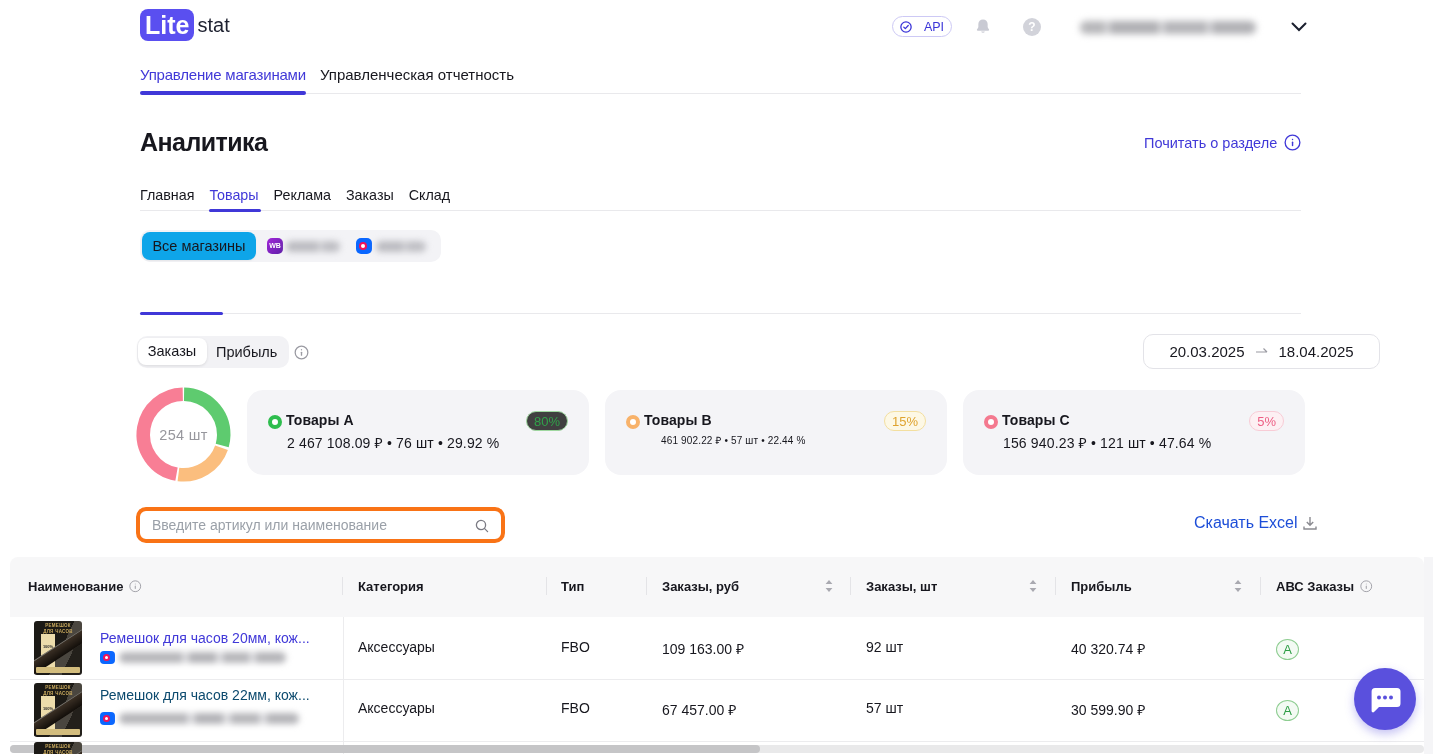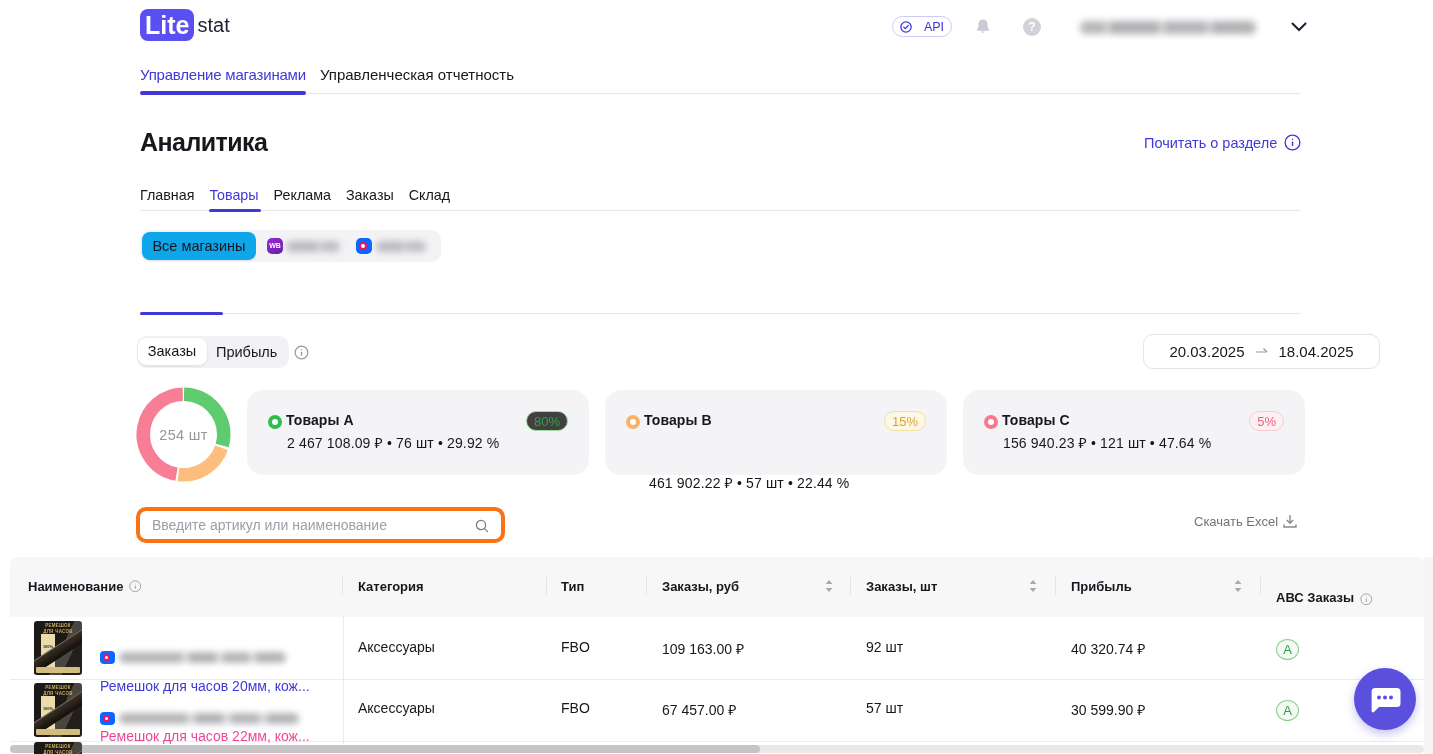--- a/index.html
+++ b/index.html
@@ -116,59 +116,59 @@
     <div style="position:absolute; left:21px; top:25px; width:14px; height:14px; border-radius:50%; border:4px solid #2ebd4e; background:#fff;"></div>
     <div class="dark" style="position:absolute; left:39px; top:22px; font-size:14px; font-weight:700; letter-spacing:0.1px;">Товары A</div>
     <div style="position:absolute; right:21px; top:21px; height:20px; padding:0 7px; border:1px solid #9fd8a0; background:#404040; border-radius:10px; color:#31a14a; font-size:13px; line-height:19px;">80%</div>
     <div class="dark" style="position:absolute; left:40px; top:43px; font-size:14px; letter-spacing:0.15px;">2 467 108.09 ₽ • 76 шт • 29.92 %</div>
   </div>
 
   <div class="abs card" style="left:605px; top:390px; width:342px; height:85px; background:#f4f4f7; border-radius:16px;">
     <div style="position:absolute; left:21px; top:25px; width:14px; height:14px; border-radius:50%; border:4px solid #f8b26a; background:#fff;"></div>
     <div class="dark" style="position:absolute; left:39px; top:22px; font-size:14px; font-weight:700; letter-spacing:0.1px;">Товары B</div>
     <div style="position:absolute; right:21px; top:21px; height:20px; padding:0 7px; border:1px solid #f3dfa0; background:#fdf8e5; border-radius:10px; color:#dfa32f; font-size:13px; line-height:19px;">15%</div>
-    <div class="dark" style="position:absolute; left:44px; top:43px; font-size:14px; letter-spacing:0.15px;margin-top:40px;">461 902.22 ₽ • 57 шт • 22.44 %</div>
+    <div class="dark" style="position:absolute; left:56px; top:43px; font-size:10px; letter-spacing:0.15px;">461 902.22 ₽ • 57 шт • 22.44 %</div>
   </div>
 
   <div class="abs card" style="left:963px; top:390px; width:342px; height:85px; background:#f4f4f7; border-radius:16px;">
     <div style="position:absolute; left:21px; top:25px; width:14px; height:14px; border-radius:50%; border:4px solid #f4798f; background:#fff;"></div>
     <div class="dark" style="position:absolute; left:39px; top:22px; font-size:14px; font-weight:700; letter-spacing:0.1px;">Товары C</div>
     <div style="position:absolute; right:21px; top:21px; height:20px; padding:0 7px; border:1px solid #f8ccd6; background:#fdf0f3; border-radius:10px; color:#ed5f84; font-size:13px; line-height:19px;">5%</div>
     <div class="dark" style="position:absolute; left:40px; top:43px; font-size:14px; letter-spacing:0.15px;">156 940.23 ₽ • 121 шт • 47.64 %</div>
   </div>
 
   <div class="abs" style="left:136px; top:507px; width:369px; height:36px; border:4px solid #f97316; border-radius:10px; background:#fff;">
     <span style="position:absolute; left:12px; top:6px; font-size:14px; color:#9aa0a8;">Введите артикул или наименование</span>
     <svg style="position:absolute; right:11px; top:7px;" width="16" height="16" viewBox="0 0 16 16">
         <circle cx="7" cy="7" r="4.6" fill="none" stroke="#7b7b84" stroke-width="1.3"></circle>
         <path d="M10.4 10.4 L13.6 13.6" stroke="#7b7b84" stroke-width="1.3" stroke-linecap="round"></path>
       </svg>
   </div>
   <div class="abs" style="left:1194px; top:514px; display:flex; align-items:center; gap:5px;">
-    <span style="font-size:13px; color:#737373;">Скачать Excel</span>
+    <span style="font-size:16px; color:#1d4ed8;">Скачать Excel</span>
     <svg width="14" height="15" viewBox="0 0 14 15">
         <path d="M7 1 V9 M3.8 6 L7 9.2 L10.2 6" fill="none" stroke="#8a8a90" stroke-width="1.4"></path>
         <path d="M1 10.5 V13 H13 V10.5" fill="none" stroke="#8a8a90" stroke-width="1.4"></path>
       </svg>
   </div>
 
   <div class="abs" style="left:10px; top:557px; width:1414px; height:197px; overflow:hidden;">
 
     <div style="position:absolute; left:0; top:0; width:1414px; height:60px; background:#f7f7f8; border-radius:8px 8px 0 0;"></div>
     <div style="position:absolute; left:18px; top:22px; font-size:13px; font-weight:700; color:#17171e; display:flex; align-items:center; gap:6px;">Наименование <svg width="12.5" height="12.5" viewBox="0 0 18 18">
           <circle cx="9" cy="9" r="7.8" fill="none" stroke="#9a9aa2" stroke-width="1.3"></circle>
           <rect x="8.3" y="8" width="1.4" height="5" rx="0.7" fill="#9a9aa2"></rect>
           <rect x="8.3" y="5" width="1.4" height="1.6" rx="0.7" fill="#9a9aa2"></rect>
         </svg></div>
     <div style="position:absolute; left:348px; top:22px; font-size:13px; font-weight:700; color:#17171e;">Категория</div>
     <div style="position:absolute; left:551px; top:22px; font-size:13px; font-weight:700; color:#17171e;">Тип</div>
     <div style="position:absolute; left:652px; top:22px; font-size:13px; font-weight:700; color:#17171e;">Заказы, руб</div>
     <div style="position:absolute; left:856px; top:22px; font-size:13px; font-weight:700; color:#17171e;">Заказы, шт</div>
     <div style="position:absolute; left:1061px; top:22px; font-size:13px; font-weight:700; color:#17171e;">Прибыль</div>
-    <div style="position:absolute; left:1266px; top:22px; font-size:13px; font-weight:700; color:#17171e; display:flex; align-items:flex-end; gap:6px;margin-top:11px;">АВС Заказы <svg width="12.5" height="12.5" viewBox="0 0 18 18">
+    <div style="position:absolute; left:1266px; top:22px; font-size:13px; font-weight:700; color:#17171e; display:flex; align-items:center; gap:6px;">АВС Заказы <svg width="12.5" height="12.5" viewBox="0 0 18 18">
           <circle cx="9" cy="9" r="7.8" fill="none" stroke="#9a9aa2" stroke-width="1.3"></circle>
           <rect x="8.3" y="8" width="1.4" height="5" rx="0.7" fill="#9a9aa2"></rect>
           <rect x="8.3" y="5" width="1.4" height="1.6" rx="0.7" fill="#9a9aa2"></rect>
         </svg></div>
 
     <svg style="position:absolute; left:814px; top:22px;" width="10" height="14" viewBox="0 0 10 14">
         <path d="M5 1 L8.4 5 H1.6 Z" fill="#a9a9b0"></path>
         <path d="M5 13 L1.6 9 H8.4 Z" fill="#a9a9b0"></path>
       </svg>
     <svg style="position:absolute; left:1018px; top:22px;" width="10" height="14" viewBox="0 0 10 14">
@@ -191,38 +191,38 @@
 
     <div style="position:absolute; left:0; top:122px; width:1414px; height:1px; background:#ececee;"></div>
 
     <div style="position:absolute; left:0; top:184px; width:1414px; height:1px; background:#ececee;"></div>
   </div>
 
   <div class="abs thumb" style="left:34px; top:621px;">
       <b></b>
       <u></u>
     </div>
-  <div class="abs" style="left:100px; top:630px; font-size:14px; color:#4038d8;margin-top:48px;">Ремешок для часов 20мм, кож...</div>
+  <div class="abs" style="left:100px; top:630px; font-size:14px; color:#4038d8;">Ремешок для часов 20мм, кож...</div>
   <div class="abs" style="left:100px; top:651px; width:15px; height:13px; border-radius:4px; background:#0a67ff;">
       <div style="position:absolute;left:2.5px;top:3px;width:7px;height:7px;border-radius:50%;background:#f1135a;"></div>
       <div style="position:absolute;left:4.5px;top:5px;width:3px;height:3px;border-radius:50%;background:#fff;"></div>
     </div>
   <div class="abs blur" style="left:119px; top:652px; width:167px; height:11px; background:linear-gradient(90deg,#b6b6ba 0 38%,#dcdcdf 38% 42%,#b2b2b6 42% 58%,#dedee1 58% 62%,#b6b6ba 62% 78%,#dcdcdf 78% 82%,#b4b4b8 82% 100%);"></div>
   <div class="abs dark" style="left:358px; top:639px; font-size:14px;">Аксессуары</div>
   <div class="abs dark" style="left:561px; top:639px; font-size:14px;">FBO</div>
   <div class="abs dark" style="left:662px; top:639px; font-size:14px;">109 163.00 ₽</div>
   <div class="abs dark" style="left:866px; top:639px; font-size:14px;">92 шт</div>
   <div class="abs dark" style="left:1071px; top:639px; font-size:14px;">40 320.74 ₽</div>
   <div class="abs" style="left:1276px; top:639px; width:23px; height:21px; border:1px solid #8ecd91; background:#f3faf3; border-radius:50%; color:#2f9e47; font-size:13px; text-align:center; line-height:20px;">A</div>
 
   <div class="abs thumb" style="left:34px; top:683px;">
       <b></b>
       <u></u>
     </div>
-  <div class="abs" style="left:100px; top:728px; font-size:14px; color:#ec4899;">Ремешок для часов 22мм, кож...</div>
+  <div class="abs" style="left:100px; top:687px; font-size:14px; color:#0c4a6e;">Ремешок для часов 22мм, кож...</div>
   <div class="abs" style="left:100px; top:712px; width:15px; height:13px; border-radius:4px; background:#0a67ff;">
       <div style="position:absolute;left:2.5px;top:3px;width:7px;height:7px;border-radius:50%;background:#f1135a;"></div>
       <div style="position:absolute;left:4.5px;top:5px;width:3px;height:3px;border-radius:50%;background:#fff;"></div>
     </div>
   <div class="abs blur" style="left:119px; top:713px; width:180px; height:11px; background:linear-gradient(90deg,#b6b6ba 0 38%,#dcdcdf 38% 42%,#b2b2b6 42% 58%,#dedee1 58% 62%,#b6b6ba 62% 78%,#dcdcdf 78% 82%,#b4b4b8 82% 100%);"></div>
   <div class="abs dark" style="left:358px; top:700px; font-size:14px;">Аксессуары</div>
   <div class="abs dark" style="left:561px; top:700px; font-size:14px;">FBO</div>
   <div class="abs dark" style="left:662px; top:700px; font-size:14px;">67 457.00 ₽</div>
   <div class="abs dark" style="left:866px; top:700px; font-size:14px;">57 шт</div>
   <div class="abs dark" style="left:1071px; top:700px; font-size:14px;">30 599.90 ₽</div>

